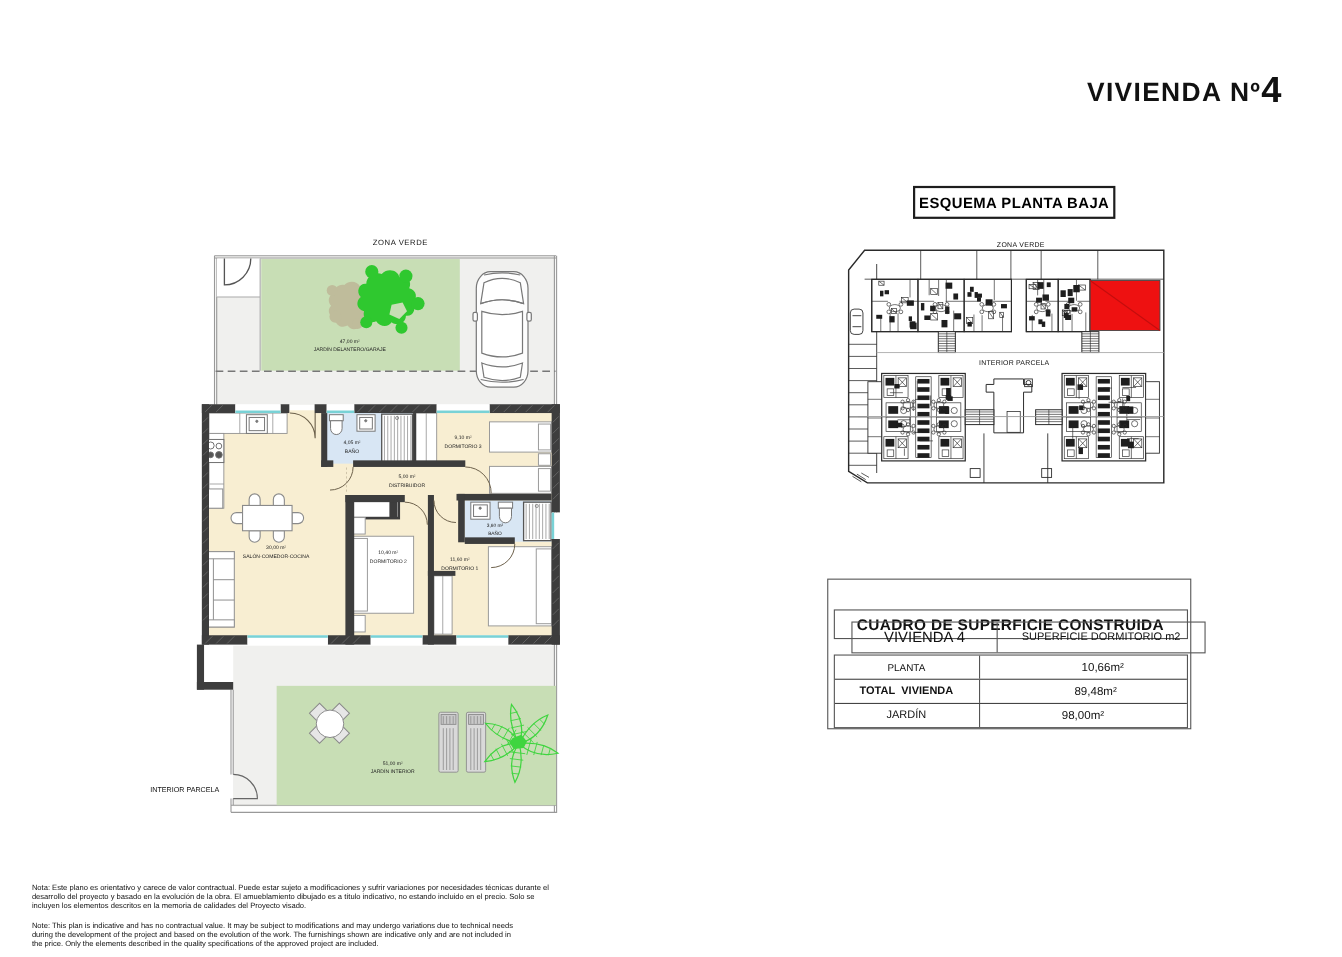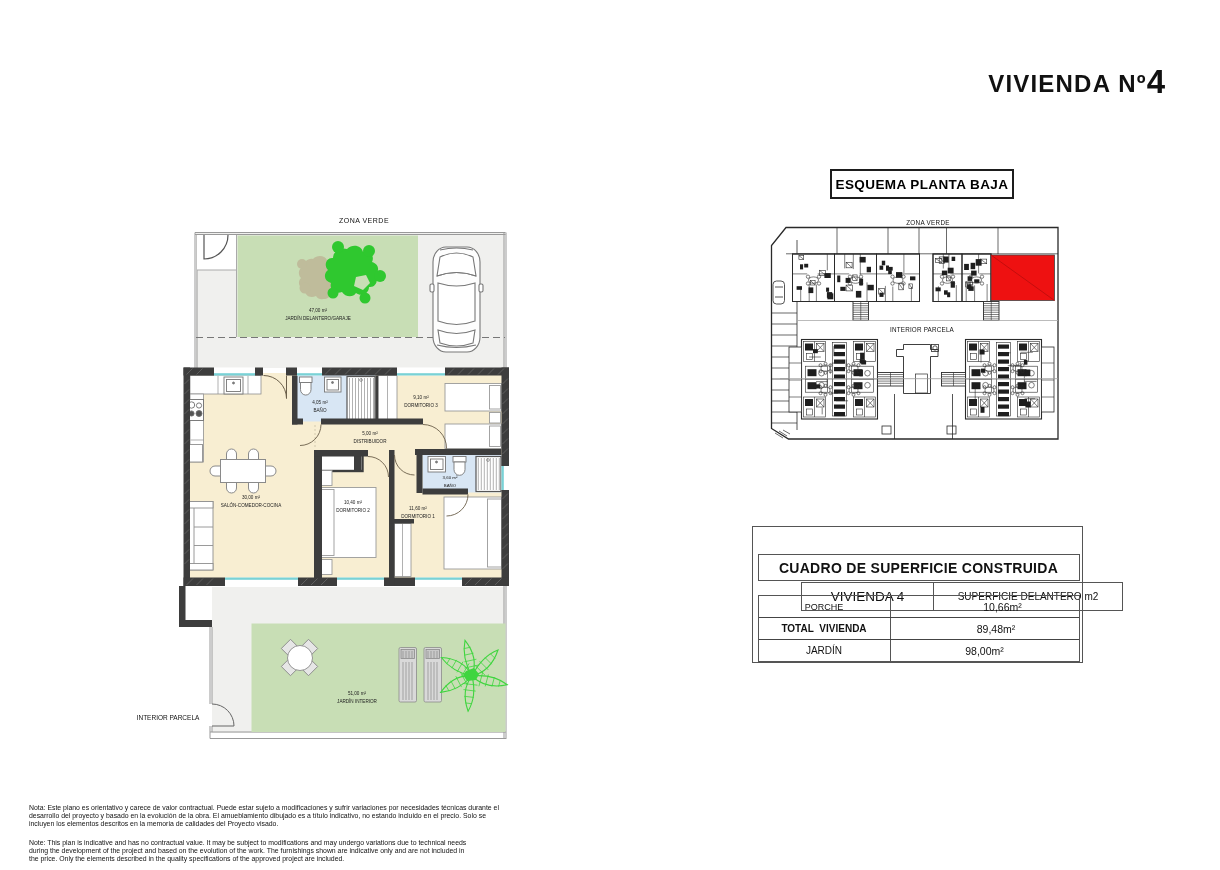--- a/index.html
+++ b/index.html
@@ -749,29 +749,29 @@
 </div>
 
 <div class="abs" style="left:830px;top:169px;width:180px;height:26px;border:2px solid #1d1d1d;
 display:flex;align-items:center;justify-content:center;font-size:13.5px;font-weight:bold;color:#000000;letter-spacing:0.4px;white-space:nowrap;">ESQUEMA PLANTA BAJA</div>
 
 <div class="abs" style="left:752px;top:526px;width:329px;height:135px;border:1.5px solid #555;"></div>
 
 <div class="abs" style="left:757.5px;top:554px;width:320px;height:25px;border:1.5px solid #555;
 display:flex;align-items:center;justify-content:center;font-size:14px;letter-spacing:0.3px;color:#111;font-weight:bold;">CUADRO DE SUPERFICIE CONSTRUIDA</div>
 
-<div class="abs" style="left:801px;top:564.5px;width:320px;height:27px;border:1.5px solid #555;display:flex;margin-top:17px;">
+<div class="abs" style="left:774px;top:564.5px;width:320px;height:27px;border:1.5px solid #555;display:flex;">
 <div style="width:131px;border-right:1.5px solid #555;display:flex;align-items:center;justify-content:center;font-size:13.5px;color:#111;">VIVIENDA 4</div>
-<div style="flex:1;display:flex;align-items:center;justify-content:center;font-size:10px;color:#111;white-space:nowrap;">SUPERFICIE DELANTERO m2</div>
+<div style="flex:1;display:flex;align-items:center;justify-content:center;font-size:10px;color:#111;white-space:nowrap;">SUPERFICIE DORMITORIO m2</div>
 </div>
 
 <div class="abs" style="left:757.5px;top:595px;width:320px;height:65px;border:1px solid #555;border-bottom:1.5px solid #555;">
 
 <div style="position:absolute;left:0;top:0;width:100%;height:21px;display:flex;">
-<div style="width:131px;border-right:1px solid #555;display:flex;align-items:center;justify-content:center;font-size:9px;color:#111;">PORCHE</div>
+<div style="width:131px;border-right:1px solid #555;display:flex;align-items:center;justify-content:center;font-size:9px;color:#111;">PLANTA</div>
 <div style="flex:1;display:flex;align-items:center;justify-content:center;font-size:10.5px;color:#111;padding-left:36px;">10,66m²</div>
 </div>
 
 <div style="position:absolute;left:0;top:21px;width:100%;height:23px;border-top:1.5px solid #444;border-bottom:1.5px solid #444;box-sizing:border-box;display:flex;gap:23px;">
 <div style="width:131px;border-right:1px solid #555;display:flex;align-items:center;justify-content:center;font-size:10px;font-weight:bold;color:#111;">TOTAL&nbsp;&nbsp;VIVIENDA</div>
 <div style="flex:1;display:flex;align-items:center;justify-content:center;font-size:10.5px;color:#111;">89,48m²</div>
 </div>
 
 <div style="position:absolute;left:0;top:44px;width:100%;height:21px;display:flex;">
 <div style="width:131px;border-right:1px solid #555;display:flex;align-items:center;justify-content:center;font-size:10px;color:#111;">JARDÍN</div>

